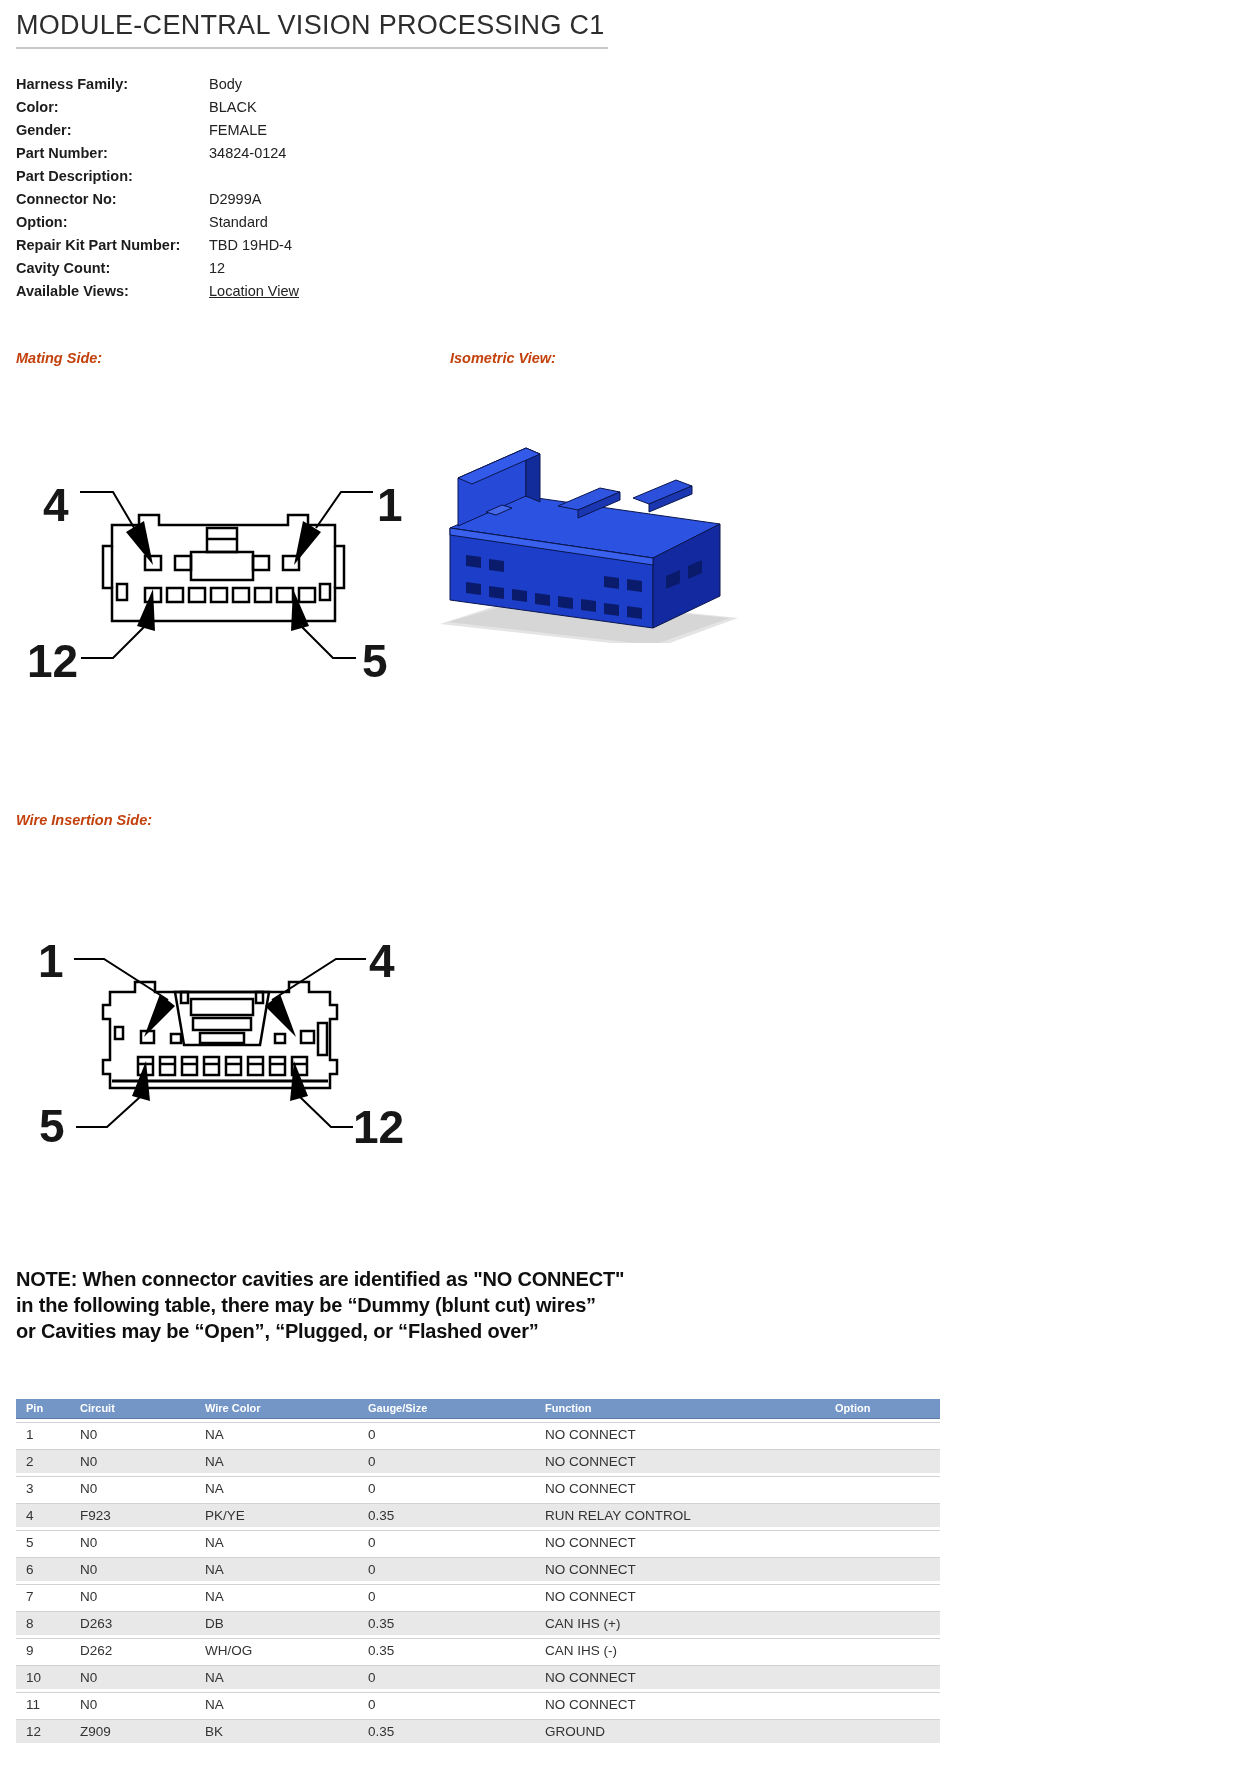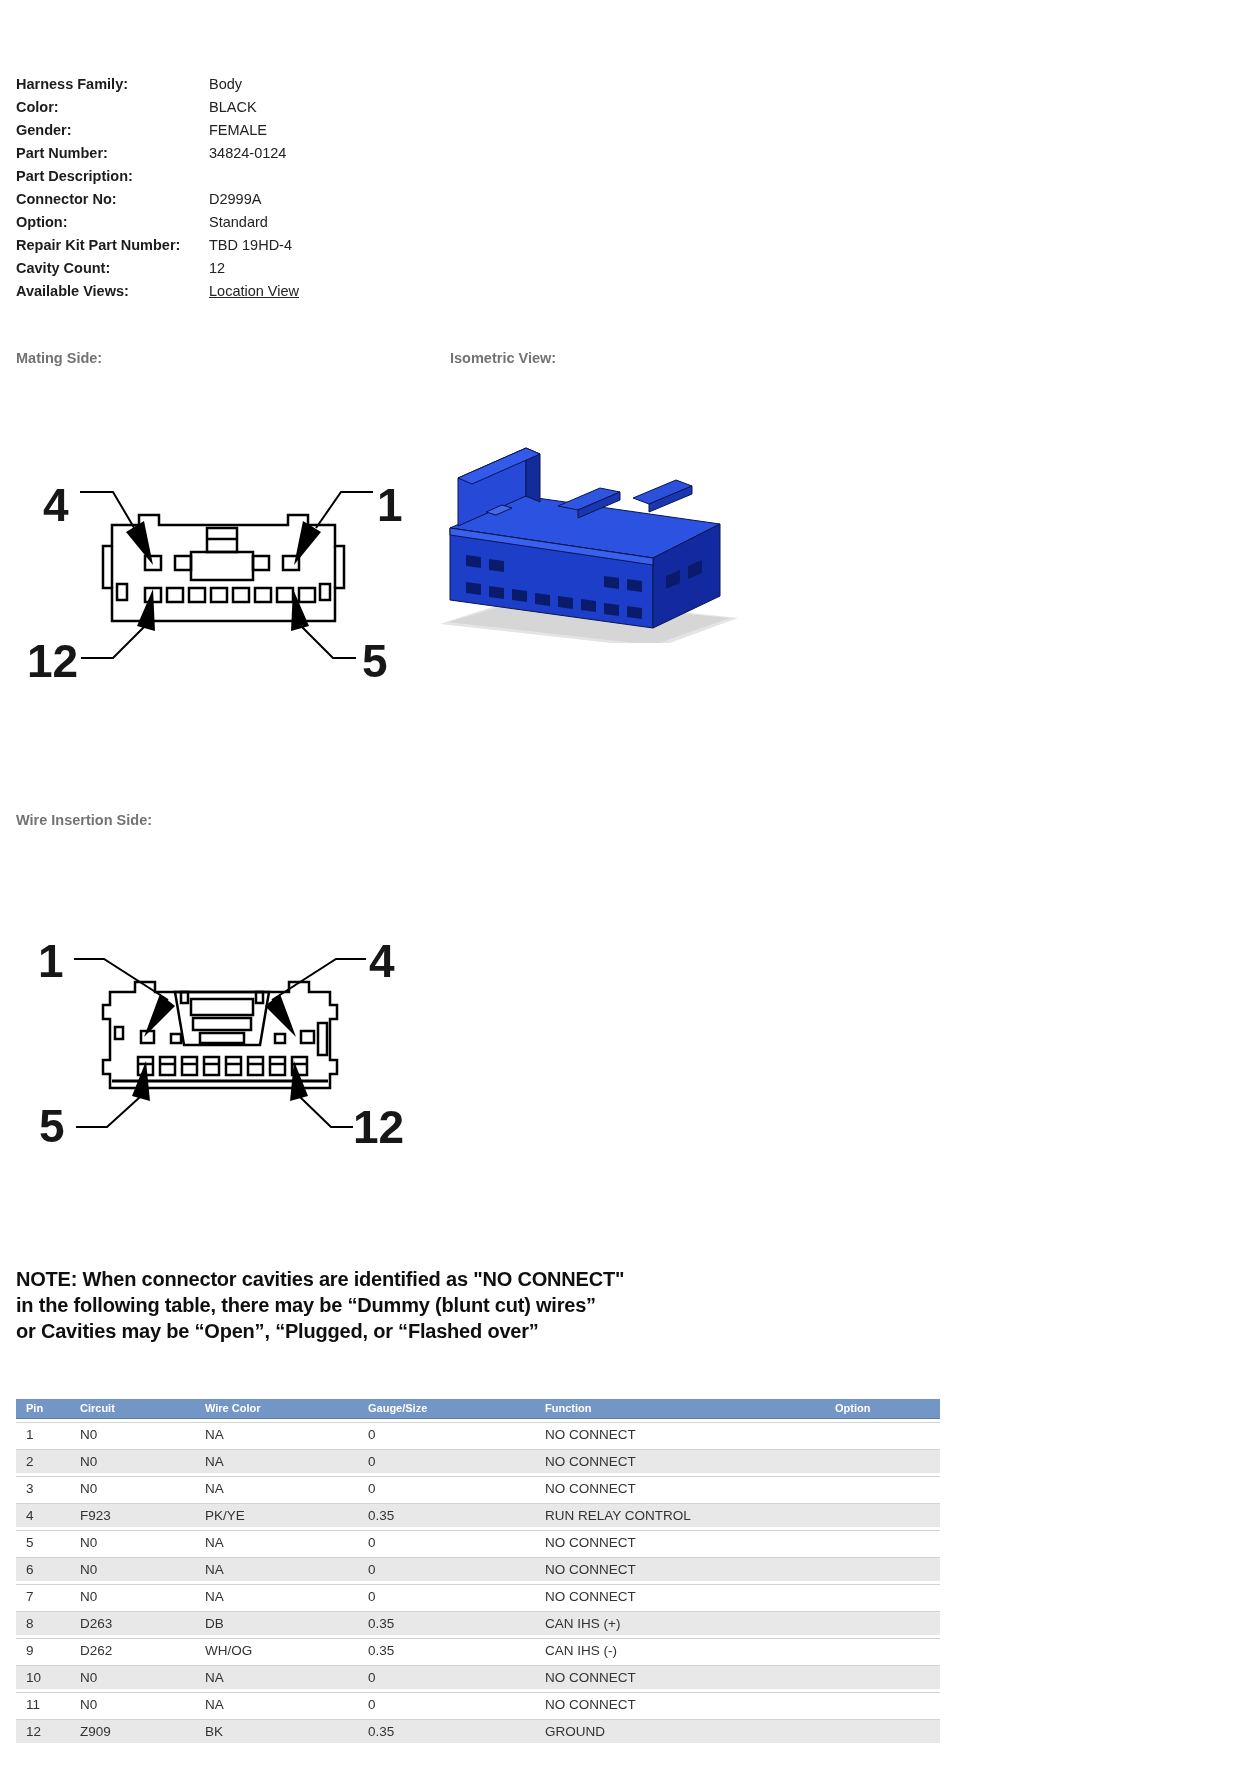--- a/index.html
+++ b/index.html
@@ -14,21 +14,21 @@
     display:inline-block;border-bottom:2px solid #c9c9c9;padding:0 3px 6px 0;
   }
   
   .props{position:absolute;left:16px;top:72px;}
   .prop-row{height:23px;line-height:23px;white-space:nowrap;}
   .prop-label{display:inline-block;width:182px;font-weight:bold;
     font-size:14.5px;color:#1c1c1c;}
   .prop-value{margin-left:11px;font-size:14.5px;color:#222;text-decoration:none;}
   .prop-value.link{text-decoration:underline;color:#222;cursor:pointer;}
   
-  .section-label{position:absolute;font-size:14.5px;font-weight:bold;color:#737373;}
+  .section-label{position:absolute;font-size:14.5px;font-weight:bold;color:#c2410c;font-style:italic;}
   #lbl-mating{left:16px;top:350px;}
   #lbl-iso{left:450px;top:350px;}
   #lbl-wire{left:16px;top:812px;}
   
   .diagram{position:absolute;}
   #svg-mating{left:25px;top:468px;}
   #svg-iso{left:428px;top:428px;}
   #svg-wire{left:25px;top:935px;}
   .pin-num{font-family:"Liberation Sans",sans-serif;font-size:46px;font-weight:600;fill:#171717;}
   
@@ -46,20 +46,21 @@
     font-size:13.5px;color:#333;padding:4px 4px 4px 10px;
     border-top:1px solid #d2d2d2;overflow:hidden;white-space:nowrap;background:#fff;
   }
   .pinout tbody tr:nth-child(even) td{background:var(--table-row-alt,#e8e8e8);}
 </style>
 </head>
 <body>
 
 <div class="page">
 
+  <h1 class="title">MODULE-CENTRAL VISION PROCESSING C1</h1>
 
   <div class="props">
       <div class="prop-row"><span class="prop-label">Harness Family:</span><span class="prop-value">Body</span></div>
       <div class="prop-row"><span class="prop-label">Color:</span><span class="prop-value">BLACK</span></div>
       <div class="prop-row"><span class="prop-label">Gender:</span><span class="prop-value">FEMALE</span></div>
       <div class="prop-row"><span class="prop-label">Part Number:</span><span class="prop-value">34824-0124</span></div>
       <div class="prop-row"><span class="prop-label">Part Description:</span><span class="prop-value"></span></div>
       <div class="prop-row"><span class="prop-label">Connector No:</span><span class="prop-value">D2999A</span></div>
       <div class="prop-row"><span class="prop-label">Option:</span><span class="prop-value">Standard</span></div>
       <div class="prop-row"><span class="prop-label">Repair Kit Part Number:</span><span class="prop-value">TBD 19HD-4</span></div>

